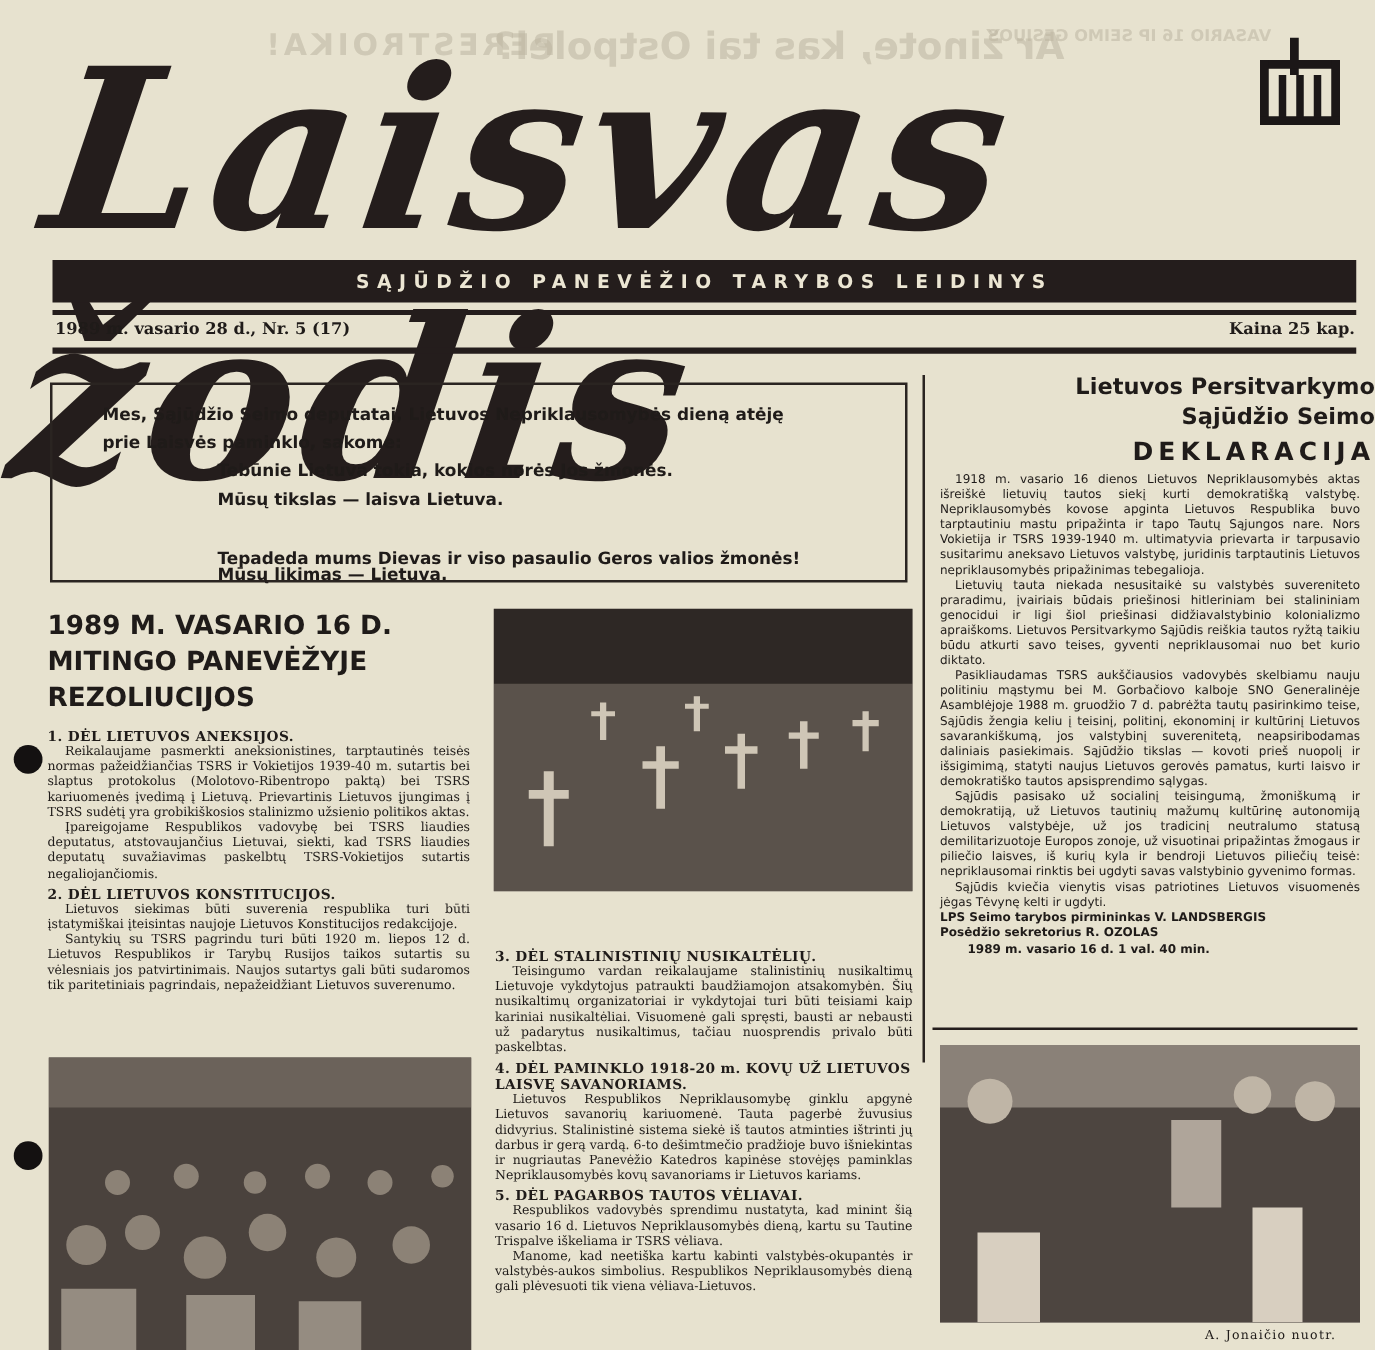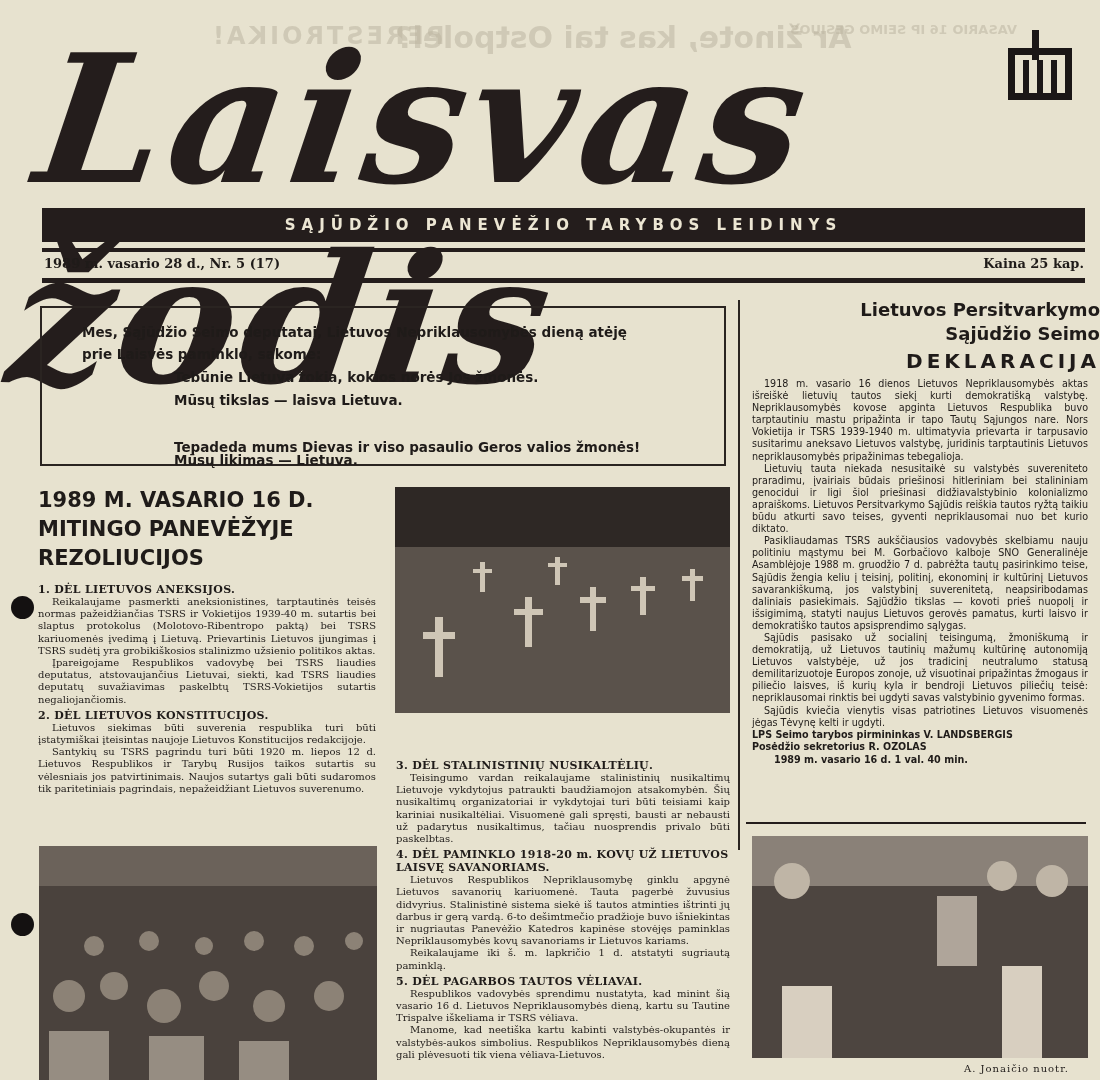--- a/index.html
+++ b/index.html
@@ -202,21 +202,20 @@
   </div>
 
   <div class="col" style="left:396px;top:723px;width:334px;margin-top:36px;">
     <div class="sec-h">3. DĖL STALINISTINIŲ NUSIKALTĖLIŲ.</div>
     <div class="body-text">
       <p>Teisingumo vardan reikalaujame stalinistinių nusikaltimų Lietuvoje vykdytojus patraukti baudžiamojon atsakomybėn. Šių nusikaltimų organizatoriai ir vykdytojai turi būti teisiami kaip kariniai nusikaltėliai. Visuomenė gali spręsti, bausti ar nebausti už padarytus nusikaltimus, tačiau nuosprendis privalo būti paskelbtas.</p>
     </div>
     <div class="sec-h" style="margin-top:3px;">4. DĖL PAMINKLO 1918-20 m. KOVŲ UŽ LIETUVOS LAISVĘ SAVANORIAMS.</div>
     <div class="body-text">
       <p>Lietuvos Respublikos Nepriklausomybę ginklu apgynė Lietuvos savanorių kariuomenė. Tauta pagerbė žuvusius didvyrius. Stalinistinė sistema siekė iš tautos atminties ištrinti jų darbus ir gerą vardą. 6-to dešimtmečio pradžioje buvo išniekintas ir nugriautas Panevėžio Katedros kapinėse stovėjęs paminklas Nepriklausomybės kovų savanoriams ir Lietuvos kariams.</p>
-      <p>Reikalaujame iki š. m. lapkričio 1 d. atstatyti sugriautą paminklą.</p>
     </div>
     <div class="sec-h" style="margin-top:3px;">5. DĖL PAGARBOS TAUTOS VĖLIAVAI.</div>
     <div class="body-text">
       <p>Respublikos vadovybės sprendimu nustatyta, kad minint šią vasario 16 d. Lietuvos Nepriklausomybės dieną, kartu su Tautine Trispalve iškeliama ir TSRS vėliava.</p>
       <p>Manome, kad neetiška kartu kabinti valstybės-okupantės ir valstybės-aukos simbolius. Respublikos Nepriklausomybės dieną gali plėvesuoti tik viena vėliava-Lietuvos.</p>
     </div>
   </div>
 
   <div class="decl-title">
     <div class="t1">Lietuvos Persitvarkymo</div>

